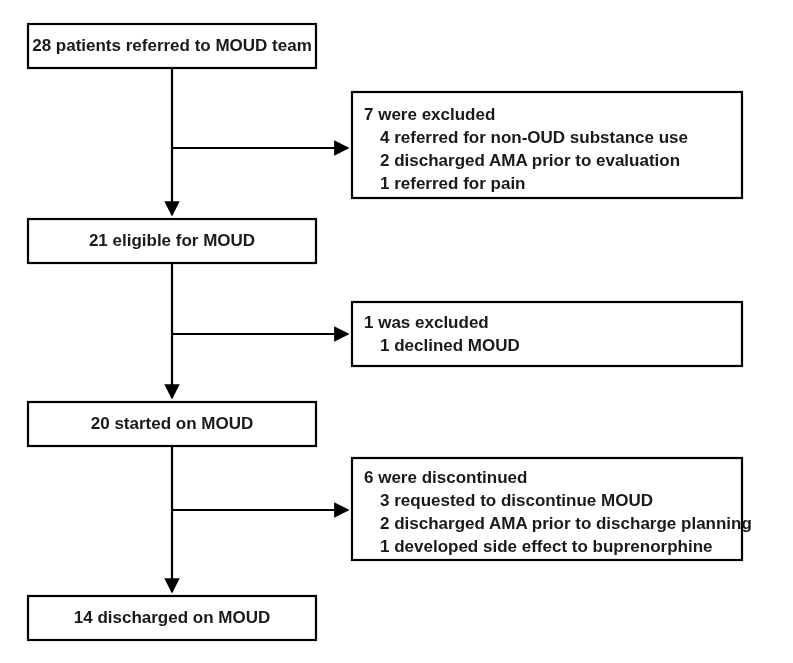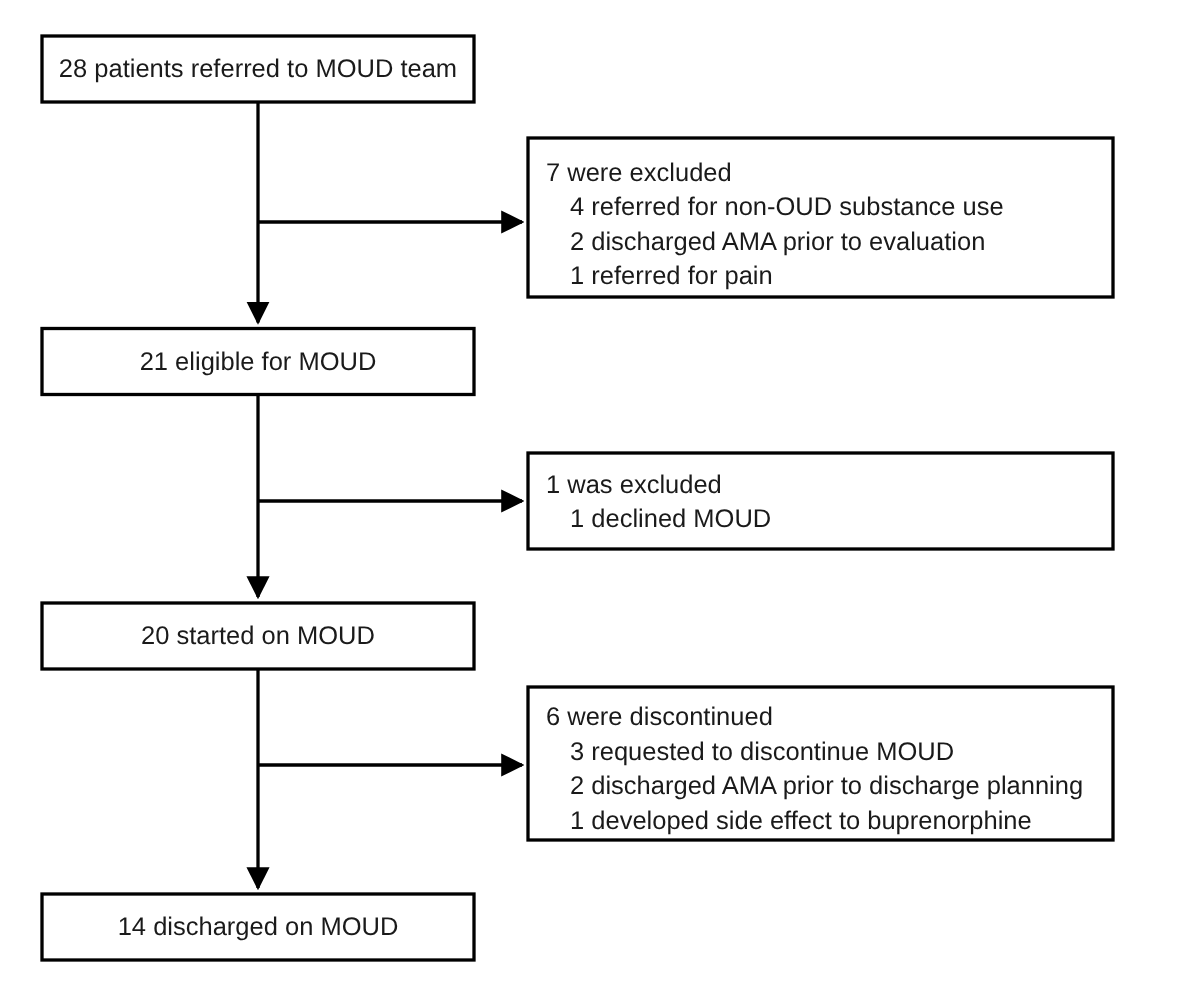--- a/index.html
+++ b/index.html
@@ -11,20 +11,21 @@
   body {
     width: 793px;
     height: 663px;
     font-family: "Liberation Sans", sans-serif;
     overflow: hidden;
   }
   #flow-root {
     position: relative;
     width: 793px;
     height: 663px;
+    font-weight: bold;
   }
   svg#flow-svg {
     display: block;
     width: 793px;
     height: 663px;
   }
   .node-box {
     fill: #ffffff;
     stroke: #000000;
     stroke-width: 2.2;

